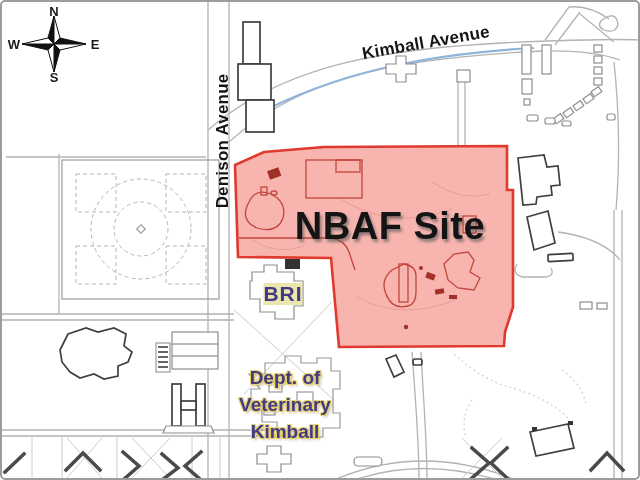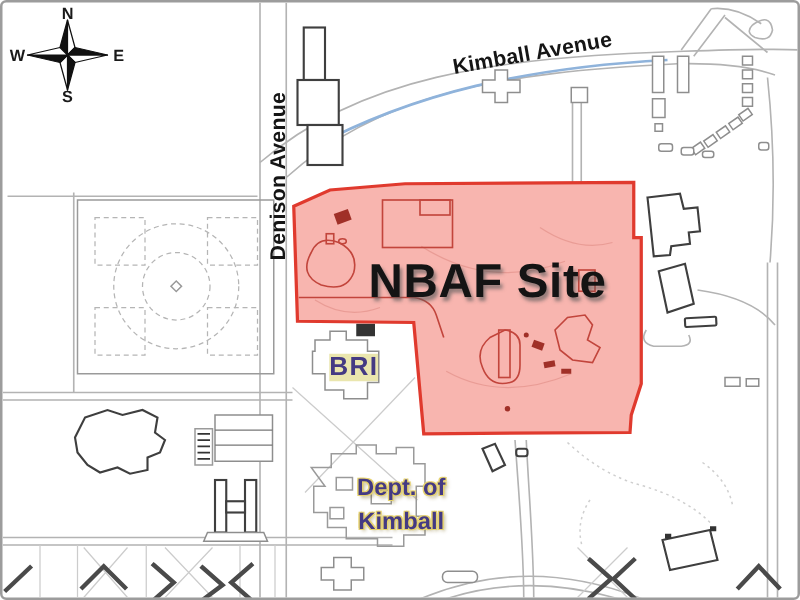--- a/index.html
+++ b/index.html
@@ -27,21 +27,21 @@
   .lbl{position:absolute;white-space:nowrap;transform:translate(-50%,-50%);color:var(--ink);}
   .street{font-size:17px;font-weight:bold;letter-spacing:.2px;}
   .nbaf{font-size:38px;font-weight:800;letter-spacing:.5px;color:#141414;
         text-shadow:2px 3px 3px rgba(90,90,90,.65);}
   .bri{font-size:21px;font-weight:bold;letter-spacing:1px;color:var(--label-purple);
        background:var(--label-highlight);padding:0 0;line-height:22px;}
   .dept{font-size:19px;font-weight:bold;text-align:center;line-height:27px;
         color:var(--label-purple);
         text-shadow:-1px -1px 0 var(--label-glow),1px -1px 0 var(--label-glow),
                     -1px 1px 0 var(--label-glow),1px 1px 0 var(--label-glow),
-                    2px 2px 3px rgba(120,100,20,.45);margin-left:36px;}
+                    2px 2px 3px rgba(120,100,20,.45);}
   .compass-letter{font-size:13px;font-weight:bold;color:#1a1a1a;}
 </style>
 </head>
 <body>
 
 <div class="stage">
 
   <svg width="640" height="480" viewBox="0 0 640 480">
 
     <g>
@@ -219,16 +219,17 @@
   <div class="lbl street" style="left:424px;top:41px;transform:translate(-50%,-50%) rotate(-10deg);">Kimball Avenue</div>
 
   <div class="lbl street" style="left:221px;top:139px;transform:translate(-50%,-50%) rotate(-90deg);">Denison Avenue</div>
 
   <div class="lbl nbaf" style="left:388px;top:224px;text-align:right;">NBAF Site</div>
 
   <div class="lbl bri" style="left:281px;top:292px;">BRI</div>
 
   <div class="lbl dept" style="left:283px;top:402px;">
     <div>Dept. of</div>
+    <div>Veterinary</div>
     <div>Kimball</div>
   </div>
 
 </div>
 
 </body></html>

